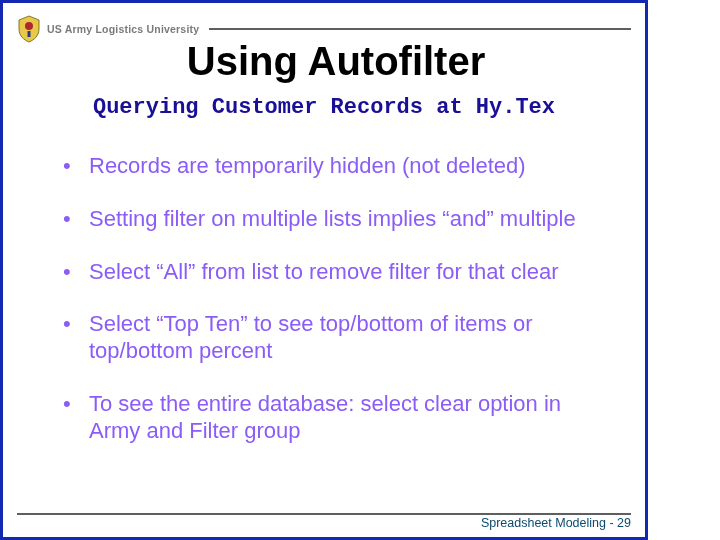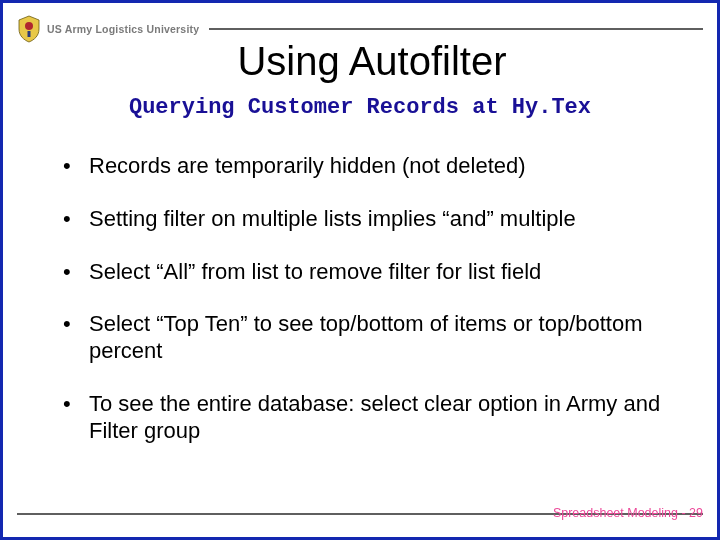--- a/index.html
+++ b/index.html
@@ -3,21 +3,21 @@
 <meta charset="utf-8">
 <style>
   * { box-sizing: border-box; margin: 0; padding: 0; }
   html, body { width: 720px; height: 540px; }
   body {
     font-family: Arial, Helvetica, sans-serif;
     background: #fff;
     position: relative;
   }
   .slide {
-    width: 720px;
+    width: 648px;
     height: 540px;
     border: 3px solid #1328b0;
     position: relative;
     background: #fff;
   }
   .header-row {
     position: absolute;
     top: 16px;
     left: 14px;
     right: 14px;
@@ -47,42 +47,42 @@
     height: 2px;
     background: #5f5f5f;
   }
   .title {
     position: absolute;
     top: 36px;
     left: 0;
     right: 0;
     text-align: center;
     font-size: 40px;
-    font-weight: normal;
+    font-weight: bold;
     color: #000;
     padding-left: 24px;
   }
   .subtitle {
     position: absolute;
     top: 92px;
     left: 0;
     right: 0;
     text-align: center;
     font-size: 22px;
     font-weight: bold;
     color: #191096;
     font-family: Liberation Mono, monospace;
   }
   .bullets {
     position: absolute;
     top: 150px;
     left: 56px;
     right: 50px;
     list-style: none;
-    color: #000000;
+    color: #8b5cf6;
     font-size: 22px;
     line-height: 1.22;
   }
   .bullets li {
     position: relative;
     padding-left: 30px;
     margin-bottom: 26px;
   }
   .bullets li::before {
     content: "•";
@@ -96,23 +96,23 @@
     position: absolute;
     left: 14px;
     right: 14px;
     bottom: 22px;
     height: 2px;
     background: #5f5f5f;
   }
   .footer-text {
     position: absolute;
     right: 14px;
-    bottom: 17px;
+    bottom: 7px;
     font-size: 12.5px;
-    color: #ec4899;
+    color: #0c4a6e;
   }
 </style>
 </head>
 <body>
 
 <div class="slide">
 
   <div class="header-row">
     <div class="crest">
       <svg viewBox="0 0 24 28" width="24" height="28">
@@ -124,21 +124,21 @@
     <div class="org-label">US Army Logistics University</div>
     <div class="header-rule"></div>
   </div>
 
   <div class="title">Using Autofilter</div>
   <div class="subtitle">Querying Customer Records at Hy.Tex</div>
 
   <ul class="bullets">
     <li>Records are temporarily hidden (not deleted)</li>
     <li>Setting filter on multiple lists implies  “and” multiple</li>
-    <li>Select “All” from list to remove filter for list field</li>
+    <li>Select “All” from list to remove filter for that clear</li>
     <li>Select “Top Ten” to see top/bottom of items or top/bottom percent</li>
     <li>To see the entire database:  select clear option in Army and Filter group</li>
   </ul>
 
   <div class="footer-rule"></div>
   <div class="footer-text">Spreadsheet Modeling - 29</div>
 
 </div>
 
 </body></html>

